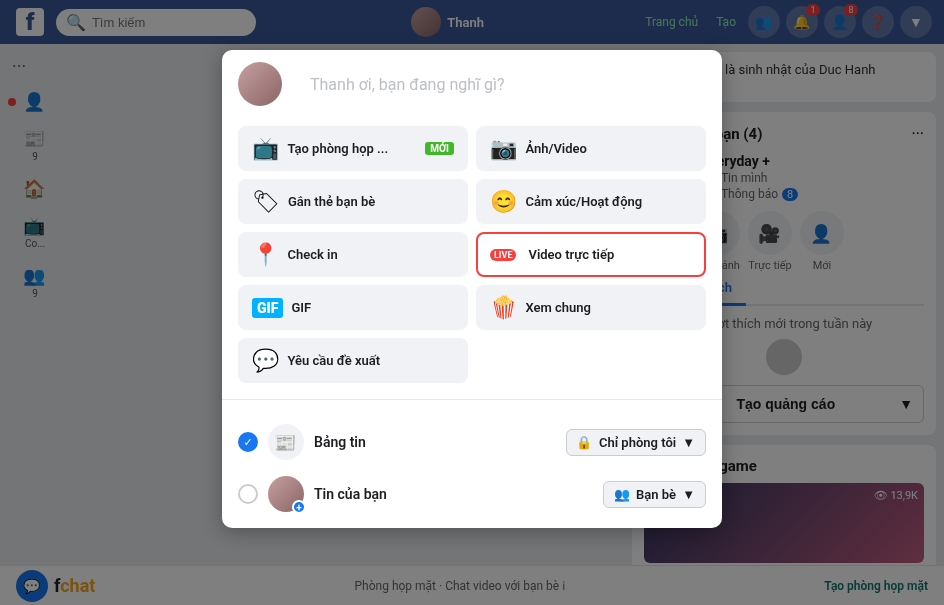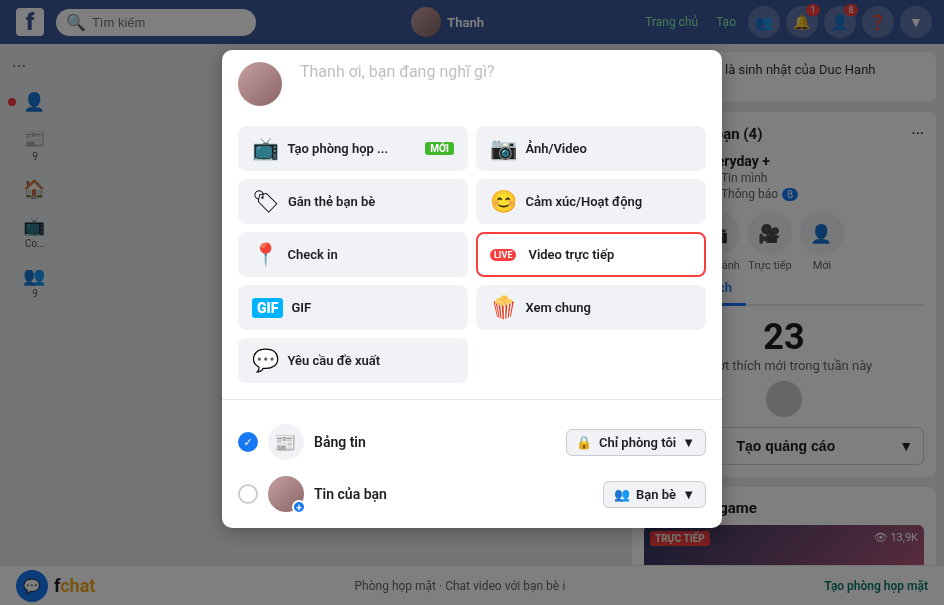--- a/index.html
+++ b/index.html
@@ -248,21 +248,21 @@
     }
     .modal-title { font-size: 18px; font-weight: 700; color: #1c1e21; }
     .modal-close {
       width: 32px; height: 32px; border-radius: 50%;
       background: #e4e6eb;
       display: flex; align-items: center; justify-content: center;
       cursor: pointer; font-size: 16px; color: #606770;
     }
 
     .modal-user-row {
-      display: flex; align-items: flex-start; gap: 18px;
+      display: flex; align-items: center; gap: 28px;
       padding: 12px 16px;
     }
     .modal-user-avatar {
       width: 44px; height: 44px; border-radius: 50%;
       background: linear-gradient(135deg, #c6a0a0, #8b6565);
       flex-shrink: 0;
     }
     .modal-placeholder { font-size: 16px; color: #bcc0c4; }
 
     .modal-actions {
@@ -465,21 +465,20 @@
         <div class="page-action-icon">
           <div class="page-action-circle">👤</div>
           <span class="page-action-label">Mới</span>
         </div>
       </div>
 
       <div class="tabs-row">
         <div class="tab-item active">Số lượt thích</div>
       </div>
 
-      <div class="stats-number">23</div>
       <div class="stats-label">1 lượt thích mới trong tuần này</div>
       <div class="stats-avatar"></div>
 
       <button class="ad-btn">
         <span>📢</span>
         <span>Tạo quảng cáo</span>
         <span>▼</span>
       </button>
     </div>
 

